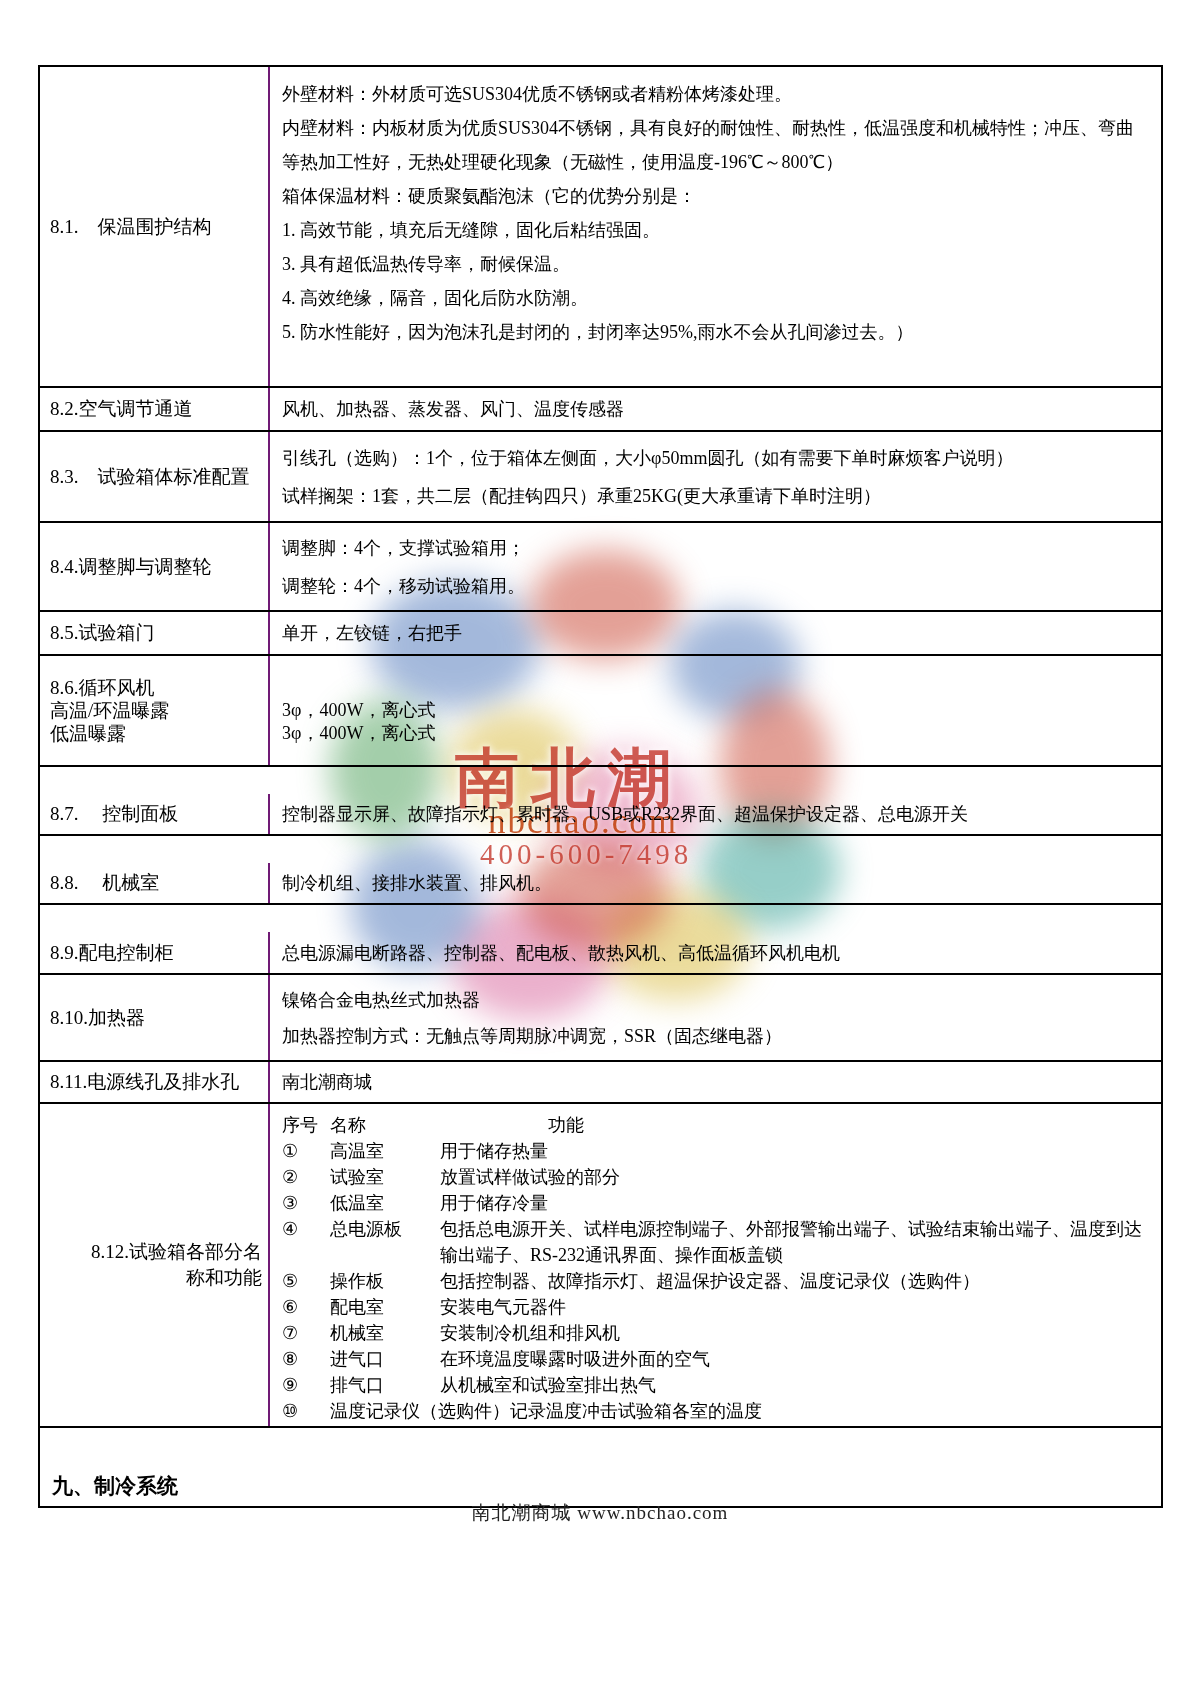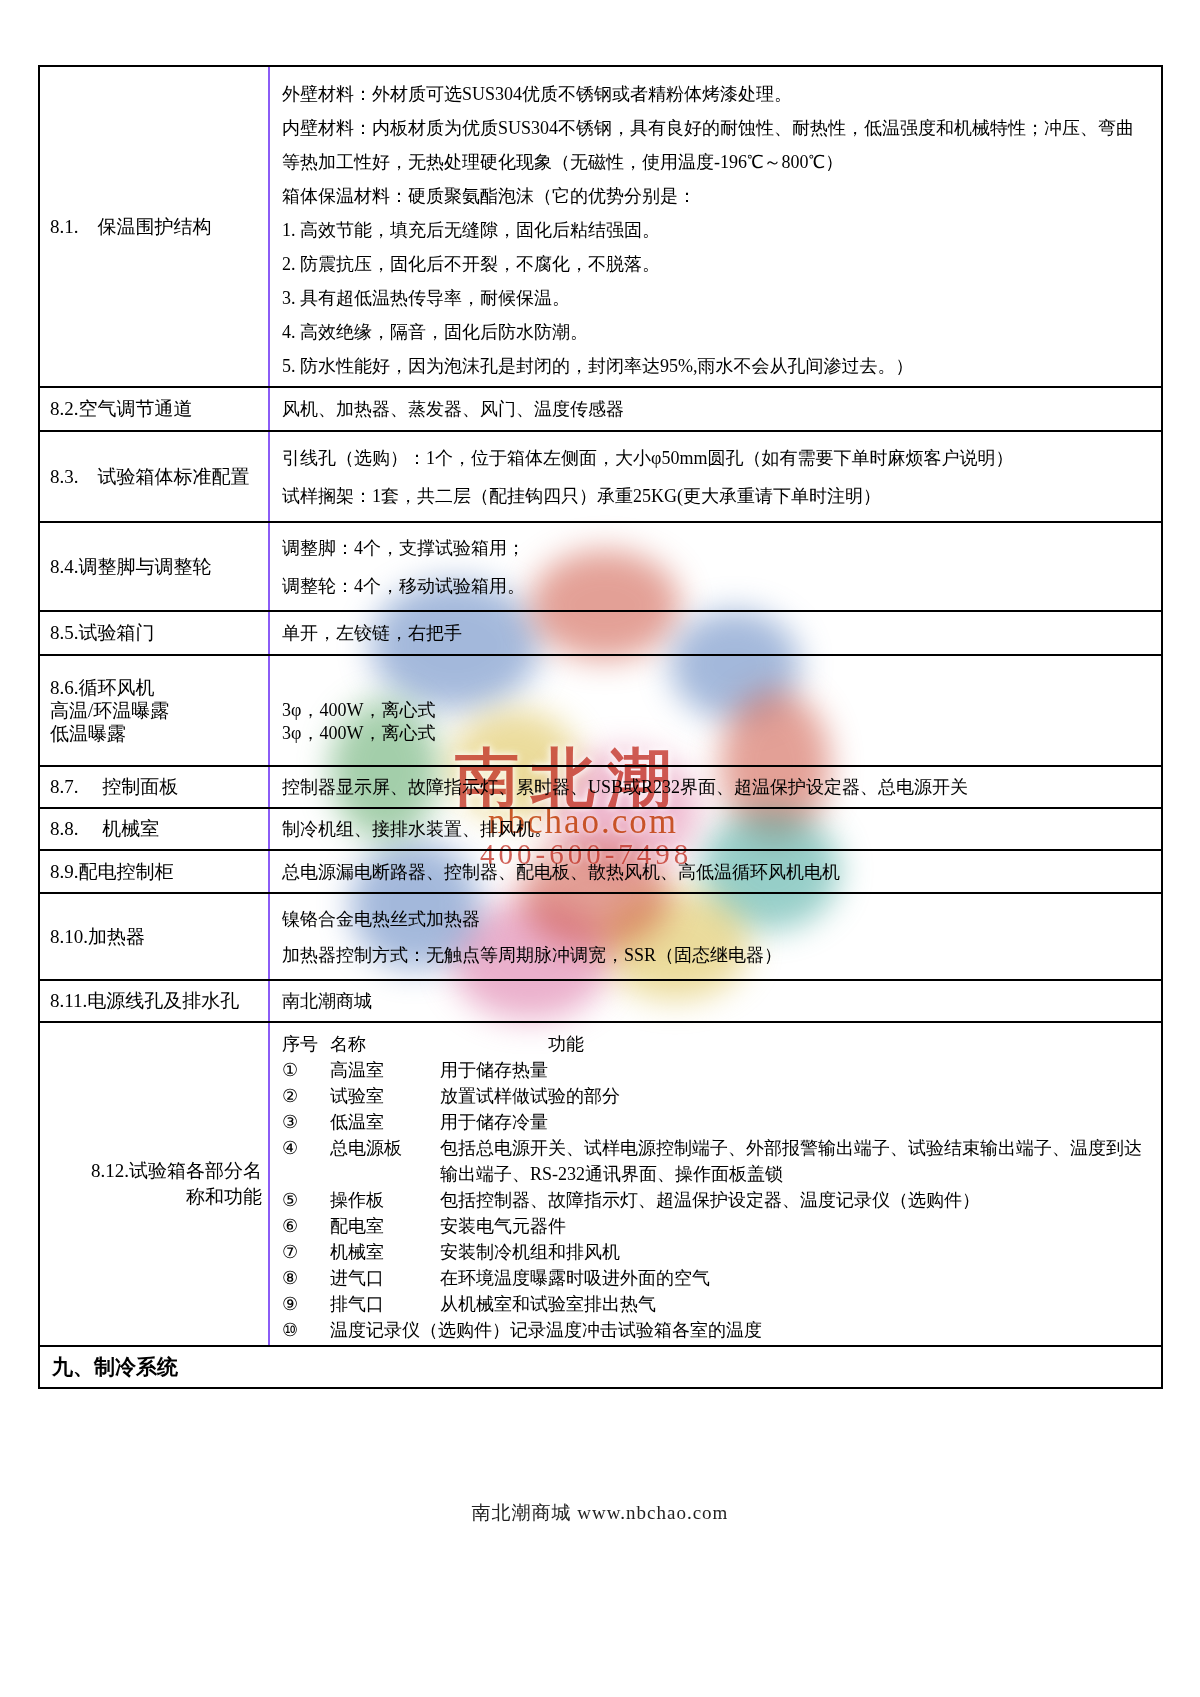--- a/index.html
+++ b/index.html
@@ -26,37 +26,37 @@
   .b12{ left:200px; top:300px; width:150px; height:110px; background:#c8432f; }
   .wm-title { position:absolute; left:135px; top:195px; font-size:64px; font-weight:bold; color:#c53a2e;
               letter-spacing:12px; opacity:0.8; text-shadow:0 0 6px #fff, 0 0 10px #fff; white-space:nowrap; }
   .wm-domain{ position:absolute; left:168px; top:262px; font-size:35px; color:#c2410c; opacity:0.85;
               letter-spacing:2px; text-shadow:0 0 5px #fff; white-space:nowrap; }
   .wm-phone { position:absolute; left:160px; top:298px; font-size:29px; color:#c53a2e; opacity:0.8;
               letter-spacing:4px; text-shadow:0 0 5px #fff; white-space:nowrap; }
   
   .spec-table { position:absolute; left:38px; top:65px; width:1125px; border:2px solid #000; z-index:2; background:transparent; }
   .row { display:flex; border-bottom:2px solid #000; }
-  .row.last { border-bottom:none; }
-  .cell-l { width:230px; flex:0 0 230px; border-right:2px solid #8b5cf6;
+  .row.last { border-bottom:none;margin-top:38px; }
+  .cell-l { width:230px; flex:0 0 230px; border-right:2px solid #701a75;
             display:flex; flex-direction:column; justify-content:center;
             padding:4px 6px 4px 10px; font-size:19px; line-height:26px; white-space:pre-wrap; }
   .cell-r { flex:1; display:flex; flex-direction:column; justify-content:center;
             padding:0 12px; font-size:18px; overflow:hidden; }
   .line { line-height:34px; white-space:pre-wrap; }
   .r1 { height:321px; } .r1 .cell-r { justify-content:flex-start; padding-top:10px; }
   .r2 { height:44px; }
   .r3 { height:91px; } .r3 .line { line-height:38px; }
   .r4 { height:89px; } .r4 .line { line-height:38px; }
   .r5 { height:44px; }
   .r6 { height:111px; }
   .r6 .cell-l { line-height:23px; }
   .r6 .line { line-height:23px; }
   .spacer-line { height:23px; }
-  .r7,.r8,.r9 { height:42px; }
+  .r7,.r8,.r9 { height:42px;margin-top:27px; }
   .r9 { height:43px; }
   .r10 { height:87px; } .r10 .line { line-height:36px; }
   .r11 { height:42px; }
   .r12 { height:324px; }
   .r12 .cell-l { text-align:right; line-height:26px; }
   .r12 .cell-r { justify-content:flex-start; padding-top:8px; font-size:18px; }
   .fn-header { display:flex; line-height:26px; }
   .fn-header .h-num { flex:0 0 48px; }
   .fn-header .h-name{ flex:0 0 110px; }
   .fn-header .h-func{ flex:1; padding-left:108px; }
@@ -93,21 +93,20 @@
 
 <div class="spec-table">
 
   <div class="row r1">
     <div class="cell-l">8.1.　保温围护结构</div>
     <div class="cell-r">
       <div class="line">外壁材料：外材质可选SUS304优质不锈钢或者精粉体烤漆处理。</div>
       <div class="line">内壁材料：内板材质为优质SUS304不锈钢，具有良好的耐蚀性、耐热性，低温强度和机械特性；冲压、弯曲等热加工性好，无热处理硬化现象（无磁性，使用温度-196℃～800℃）</div>
       <div class="line">箱体保温材料：硬质聚氨酯泡沫（它的优势分别是：</div>
       <div class="line">1. 高效节能，填充后无缝隙，固化后粘结强固。</div>
-      <div class="line">2. 防震抗压，固化后不开裂，不腐化，不脱落。</div>
       <div class="line">3. 具有超低温热传导率，耐候保温。</div>
       <div class="line">4. 高效绝缘，隔音，固化后防水防潮。</div>
       <div class="line">5. 防水性能好，因为泡沫孔是封闭的，封闭率达95%,雨水不会从孔间渗过去。）</div>
     </div>
   </div>
 
   <div class="row r2">
     <div class="cell-l">8.2.空气调节通道</div>
     <div class="cell-r">
       <div class="line">风机、加热器、蒸发器、风门、温度传感器</div>

